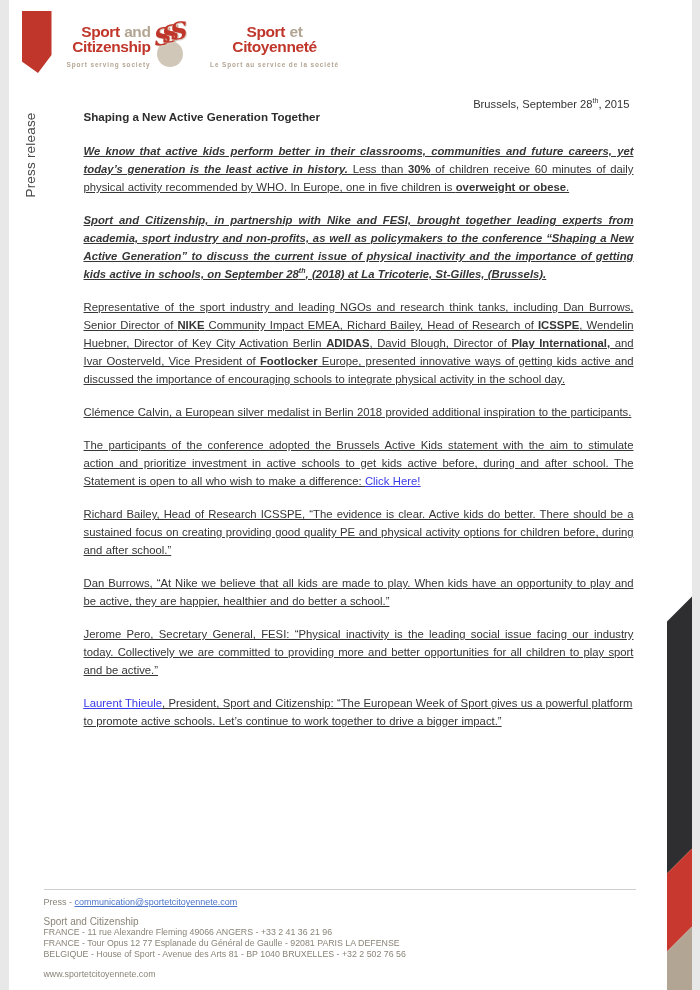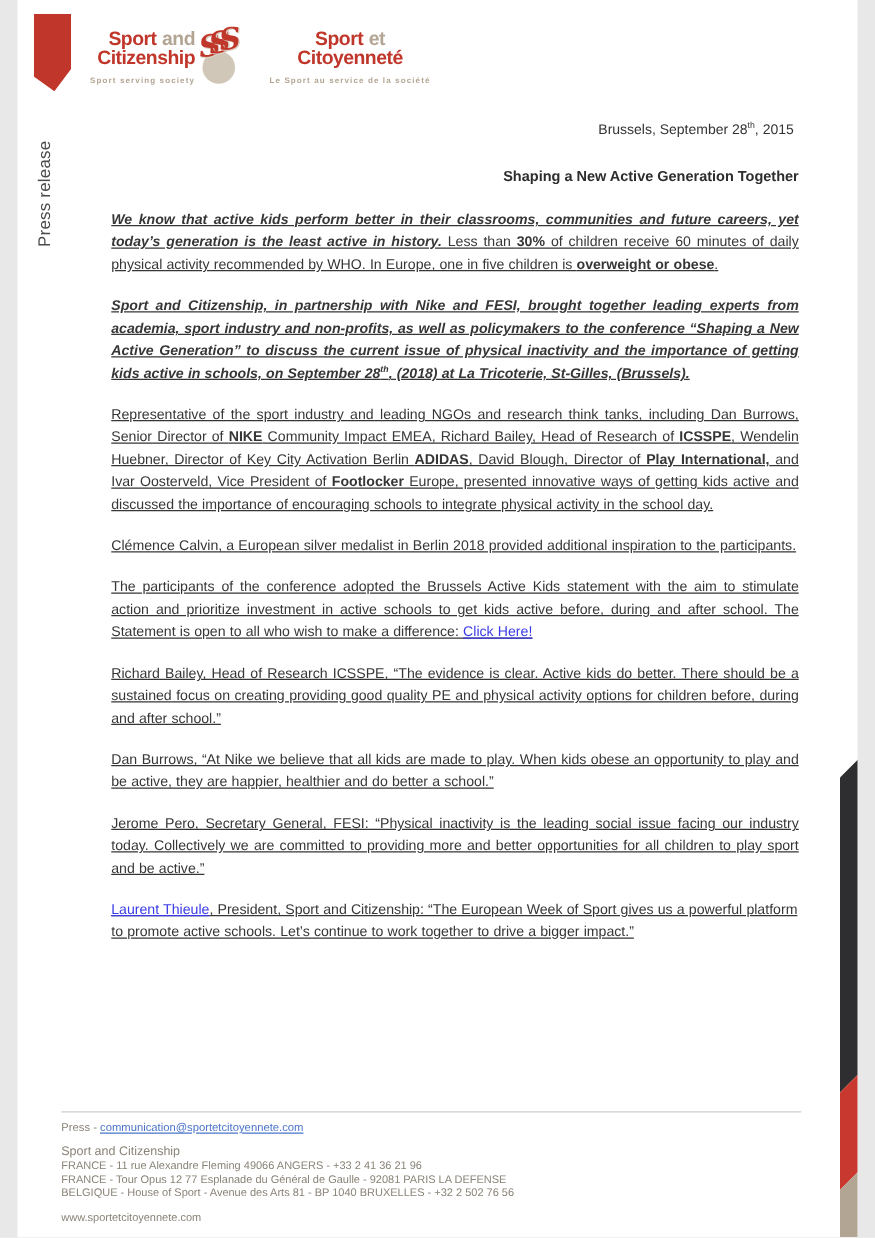--- a/index.html
+++ b/index.html
@@ -1,20 +1,21 @@
 <!DOCTYPE html>
 <html><head>
 <meta charset="utf-8">
 <style>
   html,body{margin:0;padding:0;background:#e8e8e8;}
   .page{
     position:relative;width:672px;height:990px;margin:0 auto;
     background:#ffffff;overflow:hidden;
     font-family:"Liberation Sans","DejaVu Sans",sans-serif;
     color:#333333;
+    padding-left:11px;
   }
   
   .flag{
     position:absolute;left:13px;top:11px;width:30px;height:62px;
     background:#c0362a;
     clip-path:polygon(0 0,100% 0,100% 71%,55% 100%,0 81%);
   }
   .logo-block{position:absolute;top:24px;line-height:15px;}
   .logo-en{left:48px;width:94px;text-align:right;}
   .logo-fr{left:186px;width:160px;text-align:center;}
@@ -42,22 +43,22 @@
   
   .press-release{
     position:absolute;left:-45px;top:144px;width:140px;height:22px;
     transform:rotate(-90deg);
     font-size:13.5px;color:#4a4a4a;text-align:center;letter-spacing:0.2px;
   }
   
   .content{position:absolute;left:75px;top:98px;width:550px;}
   .date-line{text-align:right;font-size:11.2px;color:#333;padding-right:4px;}
   .doc-title{
-    text-align:right;font-size:11.6px;font-weight:bold;color:#2d2d2d;
-    margin-top:25px;
+    text-align:left;font-size:11.6px;font-weight:bold;color:#2d2d2d;
+    margin-top:0;
   }
   .paragraphs{margin-top:19px;}
   .para{
     margin:0 0 15px 0;font-size:11.3px;line-height:18px;color:#363636;
     text-align:left;word-spacing:0.2px;text-decoration:underline;
   }
   .para.justify{text-align:justify;}
   .b{font-weight:bold;}
   .i{font-style:italic;}
   sup{font-size:7px;line-height:0;}
@@ -113,21 +114,21 @@
   <div class="content">
     <div class="date-line"><span>Brussels, September 28</span><sup>th</sup><span>, 2015</span></div>
     <div class="doc-title">Shaping a New Active Generation Together</div>
     <div class="paragraphs">
         <p class="para justify"><span class="b i">We know that active kids perform better in their classrooms, communities and future careers, yet today’s generation is the least active in history.</span><span> Less than </span><span class="b">30%</span><span> of children receive 60 minutes of daily physical activity recommended by WHO. In Europe, one in five children is </span><span class="b">overweight or obese</span><span>.</span></p>
         <p class="para justify"><span class="b i">Sport and Citizenship, in partnership with Nike and FESI, brought together leading experts from academia, sport industry and non-profits, as well as policymakers to the conference “Shaping a New Active Generation” to discuss the current issue of physical inactivity and the importance of getting kids active in schools, on September 28</span><sup class="b i">th</sup><span class="b i">, (2018) at La Tricoterie, St-Gilles, (Brussels).</span></p>
         <p class="para justify"><span>Representative of the sport industry and leading NGOs and research think tanks, including Dan Burrows, Senior Director of </span><span class="b">NIKE</span><span> Community Impact EMEA, Richard Bailey, Head of Research of </span><span class="b">ICSSPE</span><span>, Wendelin Huebner, Director of Key City Activation Berlin </span><span class="b">ADIDAS</span><span>, David Blough, Director of </span><span class="b">Play International,</span><span> and Ivar Oosterveld, Vice President of </span><span class="b">Footlocker</span><span> Europe, presented innovative ways of getting kids active and discussed the importance of encouraging schools to integrate physical activity in the school day.</span></p>
         <p class="para"><span>Clémence Calvin, a European silver medalist in Berlin 2018 provided additional inspiration to the participants.</span></p>
         <p class="para justify"><span>The participants of the conference adopted the Brussels Active Kids statement with the aim to stimulate action and prioritize investment in active schools to get kids active before, during and after school. The Statement is open to all who wish to make a difference: </span><a class="link" href="#">Click Here!</a></p>
         <p class="para justify"><span>Richard Bailey, Head of Research ICSSPE, “The evidence is clear. Active kids do better. There should be a sustained focus on creating providing good quality PE and physical activity options for children before, during and after school.”</span></p>
-        <p class="para justify"><span>Dan Burrows, “At Nike we believe that all kids are made to play. When kids obese an opportunity to play and be active, they are happier, healthier and do better a school.”</span></p>
+        <p class="para justify"><span>Dan Burrows, “At Nike we believe that all kids are made to play. When kids have an opportunity to play and be active, they are happier, healthier and do better a school.”</span></p>
         <p class="para justify"><span>Jerome Pero, Secretary General, FESI: “Physical inactivity is the leading social issue facing our industry today. Collectively we are committed to providing more and better opportunities for all children to play sport and be active.”</span></p>
         <p class="para"><a class="link" href="#">Laurent Thieule</a><span>, President, Sport and Citizenship: “The European Week of Sport gives us a powerful platform to promote active schools. Let’s continue to work together to drive a bigger impact.”</span></p>
       </div>
   </div>
 
   <div class="ribbon">
     <div class="ribbon-dark"></div>
     <div class="ribbon-red"></div>
     <div class="ribbon-tan"></div>
   </div>

